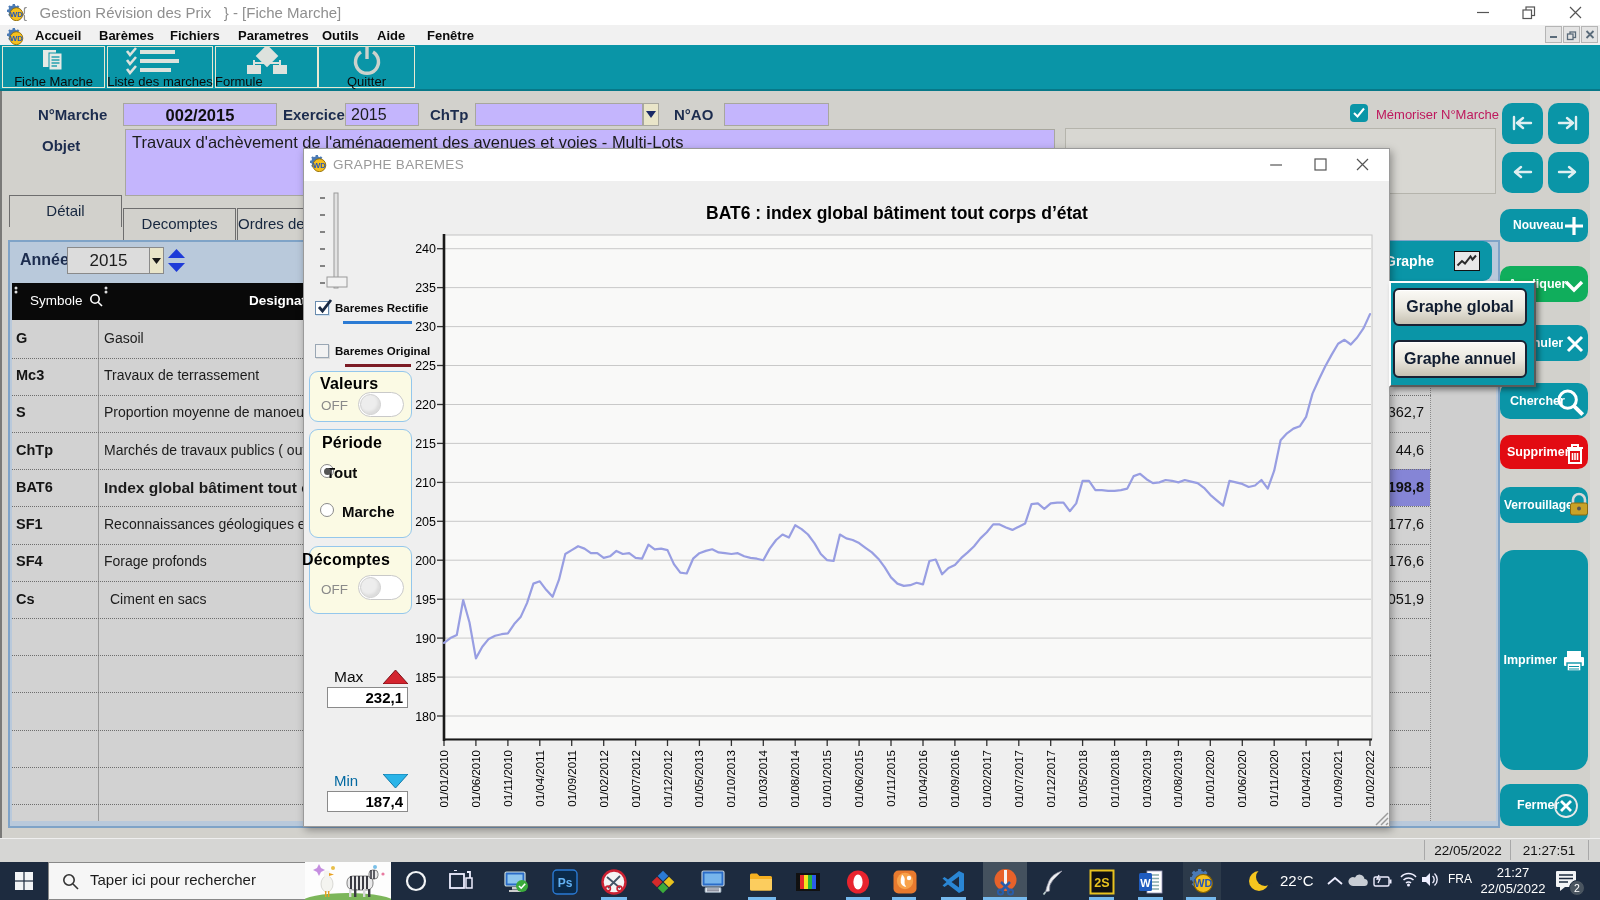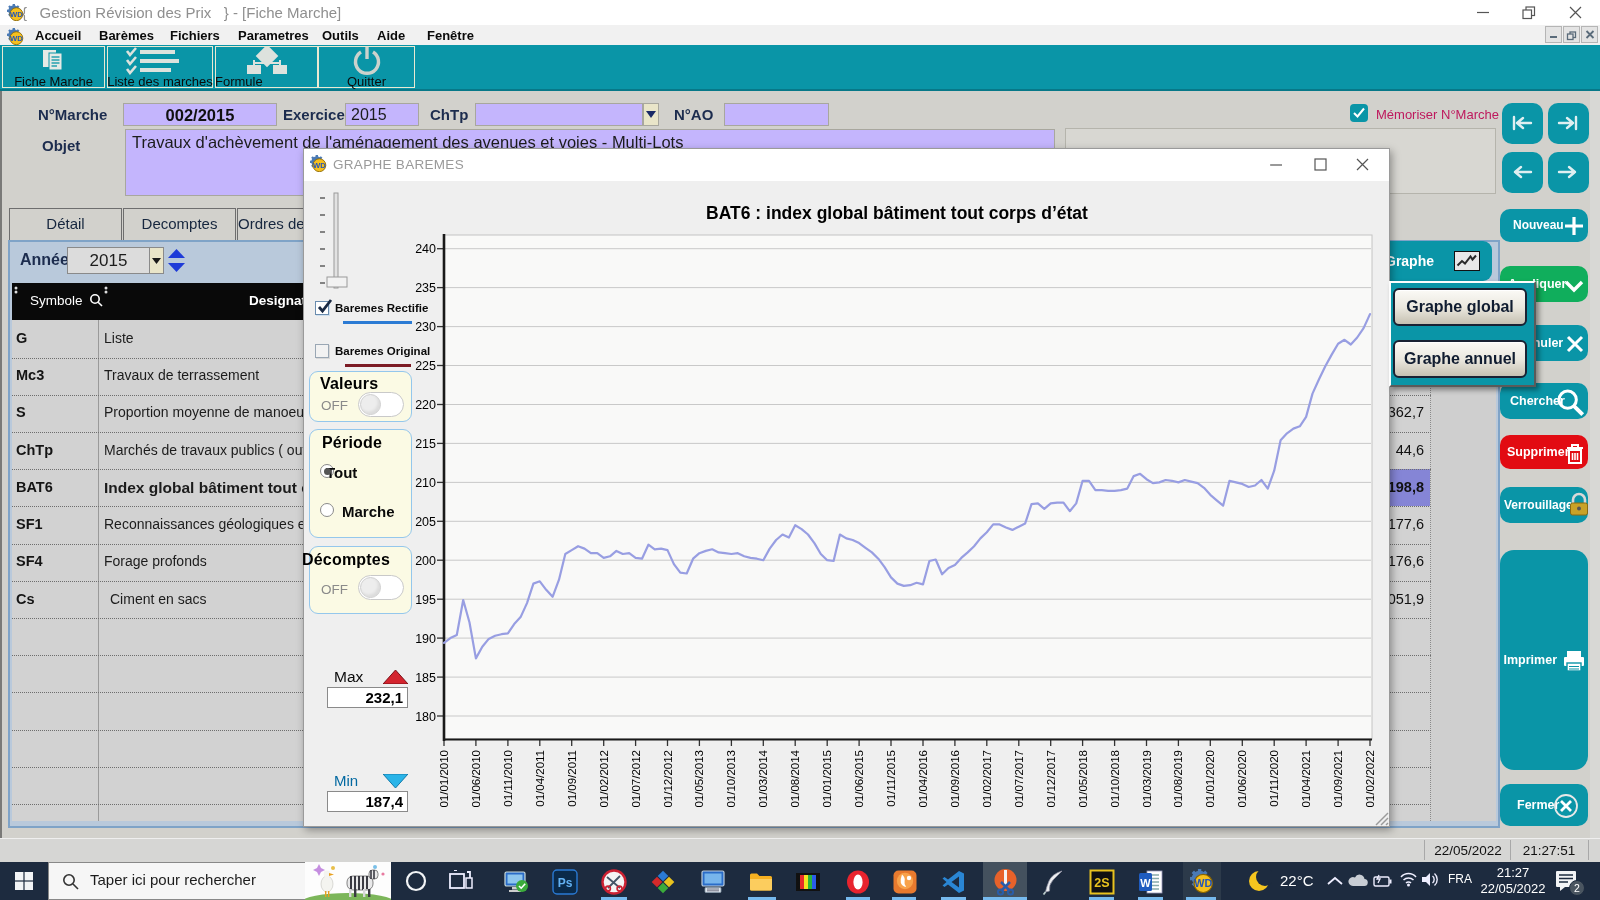--- a/index.html
+++ b/index.html
@@ -143,21 +143,21 @@
     <path d="M8 10 L22 10 M22 10 L16 5 M22 10 L16 15 M25 4 L25 16" stroke="#dfeff1" stroke-width="2.4" fill="none" stroke-linecap="round"></path>
   </svg>
 <div class="tbtn" style="left:1502px;top:152px;width:41px;height:41px"></div>
 <svg class="abs" style="left:1505px;top:162px;z-index:6" width="34" height="20" viewBox="0 0 34 20">
     <path d="M26 10 L10 10 M10 10 L16 5 M10 10 L16 15" stroke="#dfeff1" stroke-width="2.4" fill="none" stroke-linecap="round"></path>
   </svg>
 <div class="tbtn" style="left:1548px;top:152px;width:41px;height:41px"></div>
 <svg class="abs" style="left:1551px;top:162px;z-index:6" width="34" height="20" viewBox="0 0 34 20">
     <path d="M8 10 L24 10 M24 10 L18 5 M24 10 L18 15" stroke="#dfeff1" stroke-width="2.4" fill="none" stroke-linecap="round"></path>
   </svg>
-<div class="abs" style="left:9px;top:208px;width:113px;height:32px;background:#d2d1cc;border:1px solid #6e6e6e;border-bottom:none;font-size:15px;color:#16263e;text-align:center;line-height:30px;white-space:nowrap">Détail</div>
+<div class="abs" style="left:9px;top:195px;width:113px;height:32px;background:#d2d1cc;border:1px solid #6e6e6e;border-bottom:none;font-size:15px;color:#16263e;text-align:center;line-height:30px;white-space:nowrap">Détail</div>
 <div class="abs" style="left:123px;top:208px;width:113px;height:32px;background:#d2d1cc;border:1px solid #6e6e6e;border-bottom:none;font-size:15px;color:#16263e;text-align:center;line-height:30px;white-space:nowrap">Decomptes</div>
 <div class="abs" style="left:237px;top:208px;width:113px;height:32px;background:#d2d1cc;border:1px solid #6e6e6e;border-bottom:none;font-size:15px;color:#16263e;text-align:center;line-height:30px;white-space:nowrap">Ordres de service</div>
 <div class="abs" style="left:8px;top:240px;width:1492px;height:588px;background:#b9c9db;border:2px solid #7fa3c7"></div>
 <div class="lbl" style="left:20px;top:251px;font-size:16px">Année</div>
 <div class="field" style="left:67px;top:247px;width:83px;height:27px;background:#dcdcdc;border-color:#8a8a8a;text-align:center;font-size:17px;color:#1c1c1c;line-height:26px">2015</div>
 <div class="abs" style="left:149px;top:247px;width:15px;height:27px;background:#e9e5c9;border:1px solid #8a8a8a"></div>
 <svg class="abs" style="left:151px;top:257px" width="11" height="8">
     <path d="M1 1 L10 1 L5.5 7 Z" fill="#1a1a1a"></path>
   </svg>
 <svg class="abs" style="left:168px;top:249px" width="17" height="23">
@@ -175,21 +175,21 @@
 <svg class="abs" style="left:13px;top:286px" width="100" height="8">
     <circle cx="3" cy="2" r="1.5" fill="#ddd"></circle>
     <circle cx="3" cy="6" r="1.5" fill="#ddd"></circle>
     <circle cx="93" cy="2" r="1.5" fill="#ddd"></circle>
     <circle cx="93" cy="6" r="1.5" fill="#ddd"></circle>
   </svg>
 <div class="abs" style="left:98px;top:320px;width:1px;height:501px;background:#9a9a9a"></div>
 <div class="abs" style="left:1430px;top:320px;width:1px;height:501px;border-left:1px dotted #8a8a8a"></div>
 <div class="abs" style="left:1431px;top:320px;width:65px;height:501px;background:#cfcfcf"></div>
 <div class="row-sym" style="top:330px">G</div>
-<div class="row-des" style="top:330px;">Liste</div>
+<div class="row-des" style="top:330px;">Gasoil</div>
 <div class="row-sym" style="top:367px">Mc3</div>
 <div class="row-des" style="top:367px;">Travaux de terrassement</div>
 <div class="row-sym" style="top:404px">S</div>
 <div class="row-des" style="top:404px;">Proportion moyenne de manoeuvres</div>
 <div class="valtxt" style="left:1344px;top:404px;">362,7</div>
 <div class="row-sym" style="top:442px">ChTp</div>
 <div class="row-des" style="top:442px;">Marchés de travaux publics ( ouvrages d'art )</div>
 <div class="valtxt" style="left:1344px;top:442px;">44,6</div>
 <div class="row-sym" style="top:479px">BAT6</div>
 <div class="row-des" style="top:479px;font-weight:bold;font-size:15.5px;">Index global bâtiment tout corps</div>

